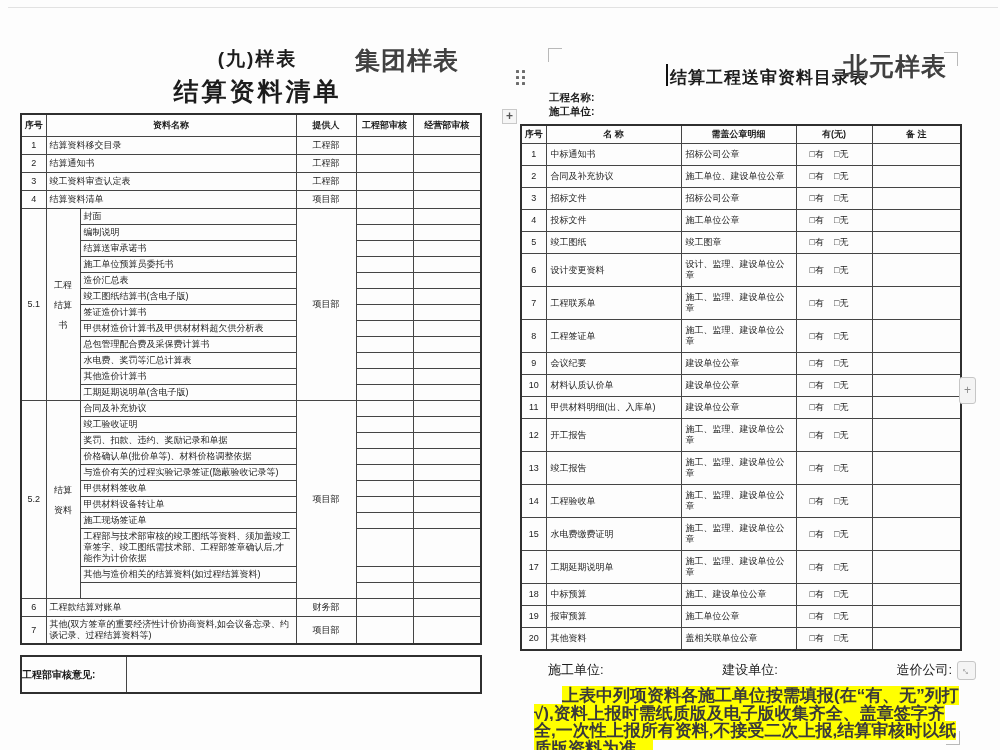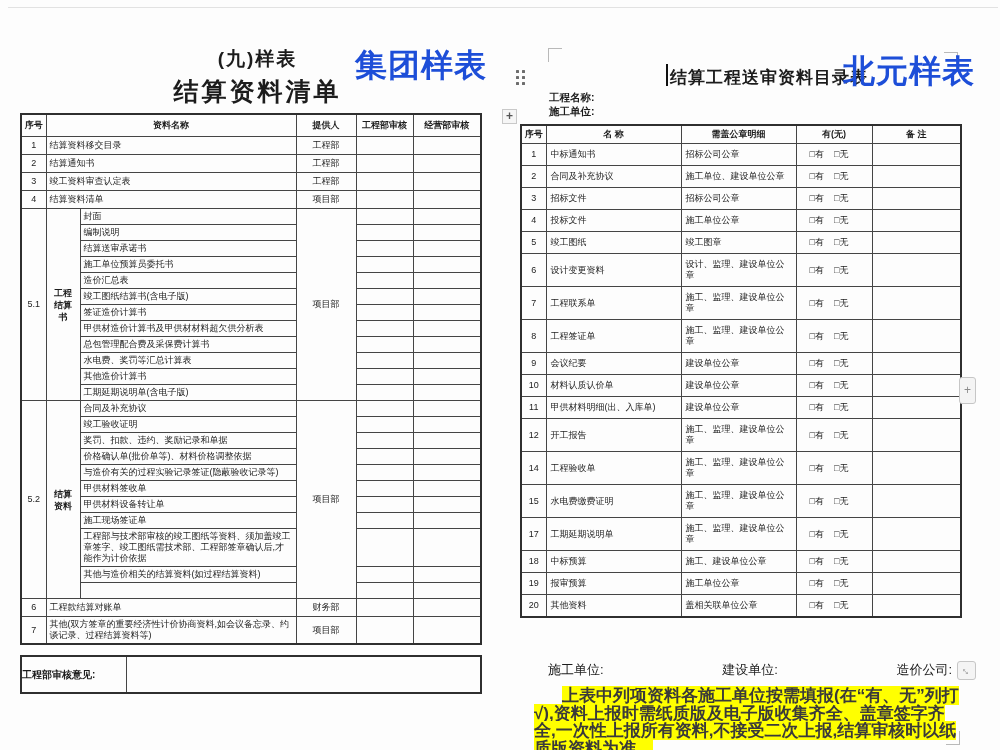--- a/index.html
+++ b/index.html
@@ -6,35 +6,35 @@
   html,body { width:1000px; height:750px; }
   body { font-family:"Liberation Sans","DejaVu Sans",sans-serif; color:#1c1c1c; background:#fdfdfd; }
   #screen { position:relative; width:1000px; height:750px; overflow:hidden; background:#fdfdfd; }
   .topline { position:absolute; left:8px; top:7px; width:990px; height:1px; background:#e2e2e2; }
 
   
   .l-section-title { position:absolute; left:150px; top:46px; width:215px; text-align:center;
     font-size:19px; font-weight:bold; letter-spacing:2px; }
   .l-doc-title { position:absolute; left:115px; top:75px; width:285px; text-align:center;
     font-size:25px; font-weight:bold; letter-spacing:3px; }
-  .red-note { position:absolute; font-size:32px; font-weight:bold; color:#1d4ed8; letter-spacing:1px; }
+  .red-note { position:absolute; font-size:25px; font-weight:bold; color:#404040; letter-spacing:1px; }
   .red-left { left:355px; top:44px; }
   .red-right { left:843px; top:50px; }
 
   table { border-collapse:collapse; table-layout:fixed; }
   .doc-table { border:2px solid #2f2f2f; }
   .doc-table td, .doc-table th { border:1px solid #454545; font-size:9px; line-height:11px;
     padding:2px 3px; overflow:hidden; word-break:break-all; }
   .doc-table th { font-weight:bold; text-align:center; padding:5px 2px; }
 
   #left-table { position:absolute; left:20px; top:113px; width:460px; }
   #left-table td.c { text-align:center; }
   #left-table tr.simple td { height:18px; }
   #left-table tr.sub td { height:16px; }
-  #left-table td.vlabel { text-align:center; line-height:12px; padding:2px 7px;font-weight:bold; }
+  #left-table td.vlabel { text-align:center; line-height:20px; padding:2px 7px; }
   #left-review { position:absolute; left:20px; top:655px; width:460px; border:2px solid #2f2f2f; }
   #left-review td { border:1px solid #454545; height:37px; font-size:10px; }
   #left-review td.lab { font-weight:bold; }
 
   
   .r-doc-title { position:absolute; left:670px; top:66px; font-size:17px; font-weight:bold; letter-spacing:1px; }
   .caret { position:absolute; left:666px; top:64px; width:2px; height:22px; background:#111; }
   .r-fields { position:absolute; left:549px; top:90px; font-size:10.5px; font-weight:bold; line-height:14px; }
 
   #right-table { position:absolute; left:520px; top:124px; width:440px; }
@@ -398,20 +398,27 @@
             <td></td>
           </tr>
           <tr>
             <td class="c">12</td>
             <td>开工报告</td>
             <td>施工、监理、建设单位公章</td>
             <td class="c chk"><span>□有</span><span>□无</span></td>
             <td></td>
           </tr>
           <tr>
+            <td class="c">13</td>
+            <td>竣工报告</td>
+            <td>施工、监理、建设单位公章</td>
+            <td class="c chk"><span>□有</span><span>□无</span></td>
+            <td></td>
+          </tr>
+          <tr>
             <td class="c">14</td>
             <td>工程验收单</td>
             <td>施工、监理、建设单位公章</td>
             <td class="c chk"><span>□有</span><span>□无</span></td>
             <td></td>
           </tr>
           <tr>
             <td class="c">15</td>
             <td>水电费缴费证明</td>
             <td>施工、监理、建设单位公章</td>

